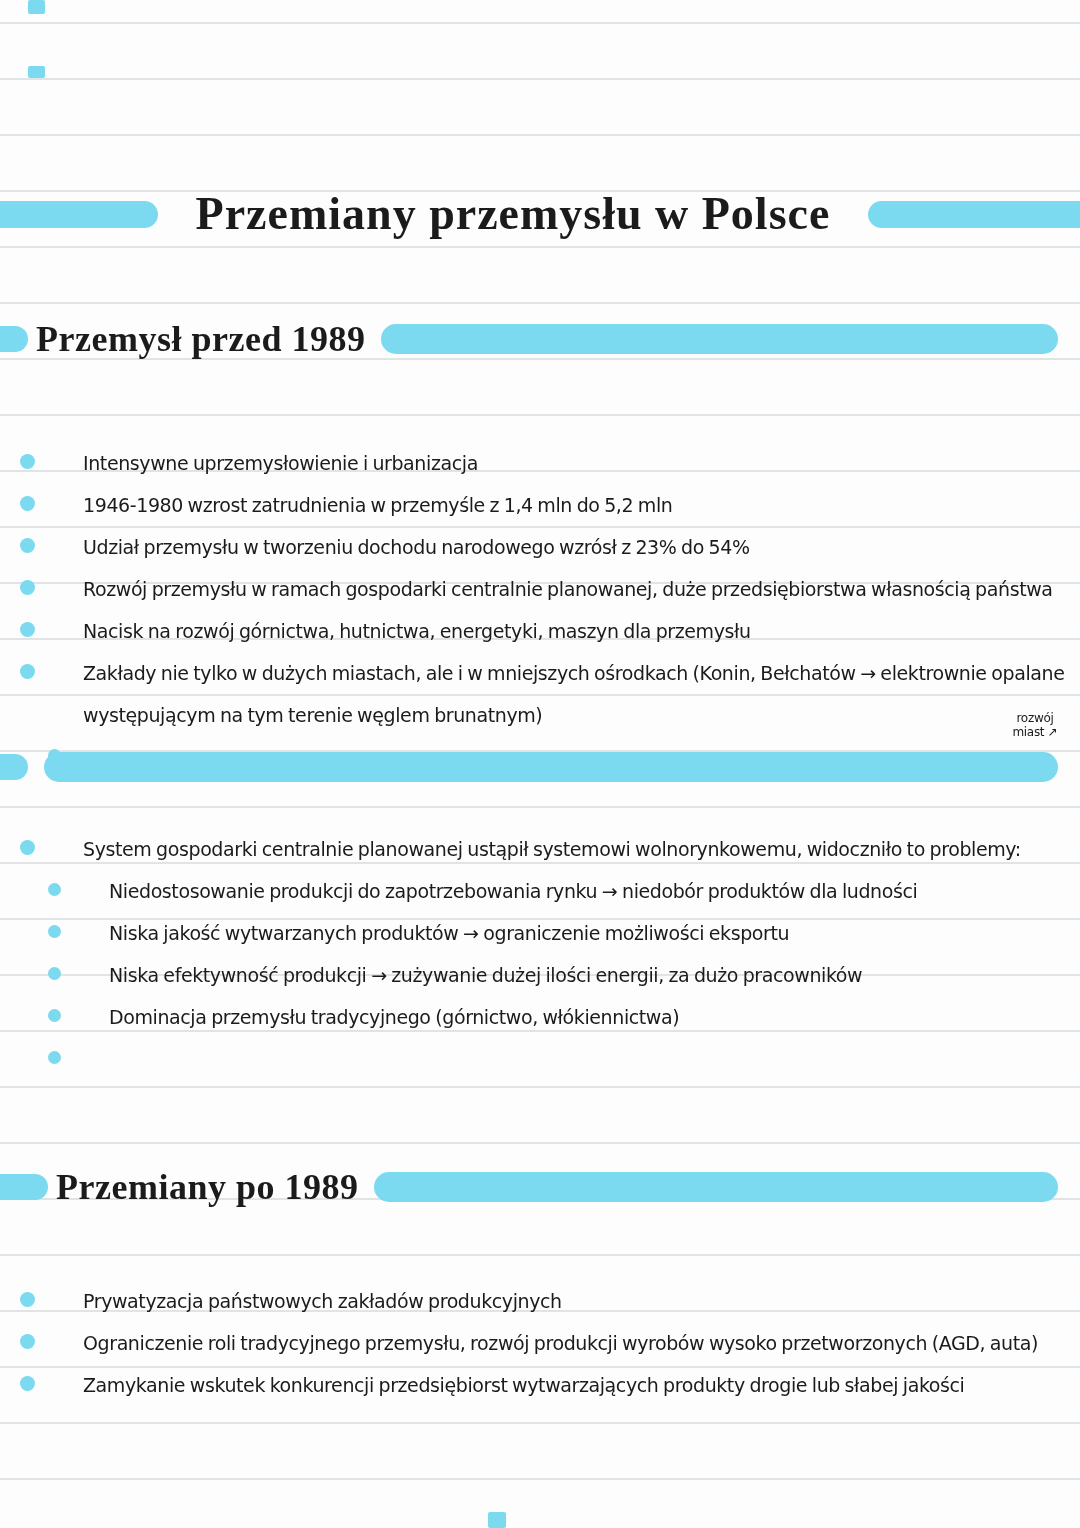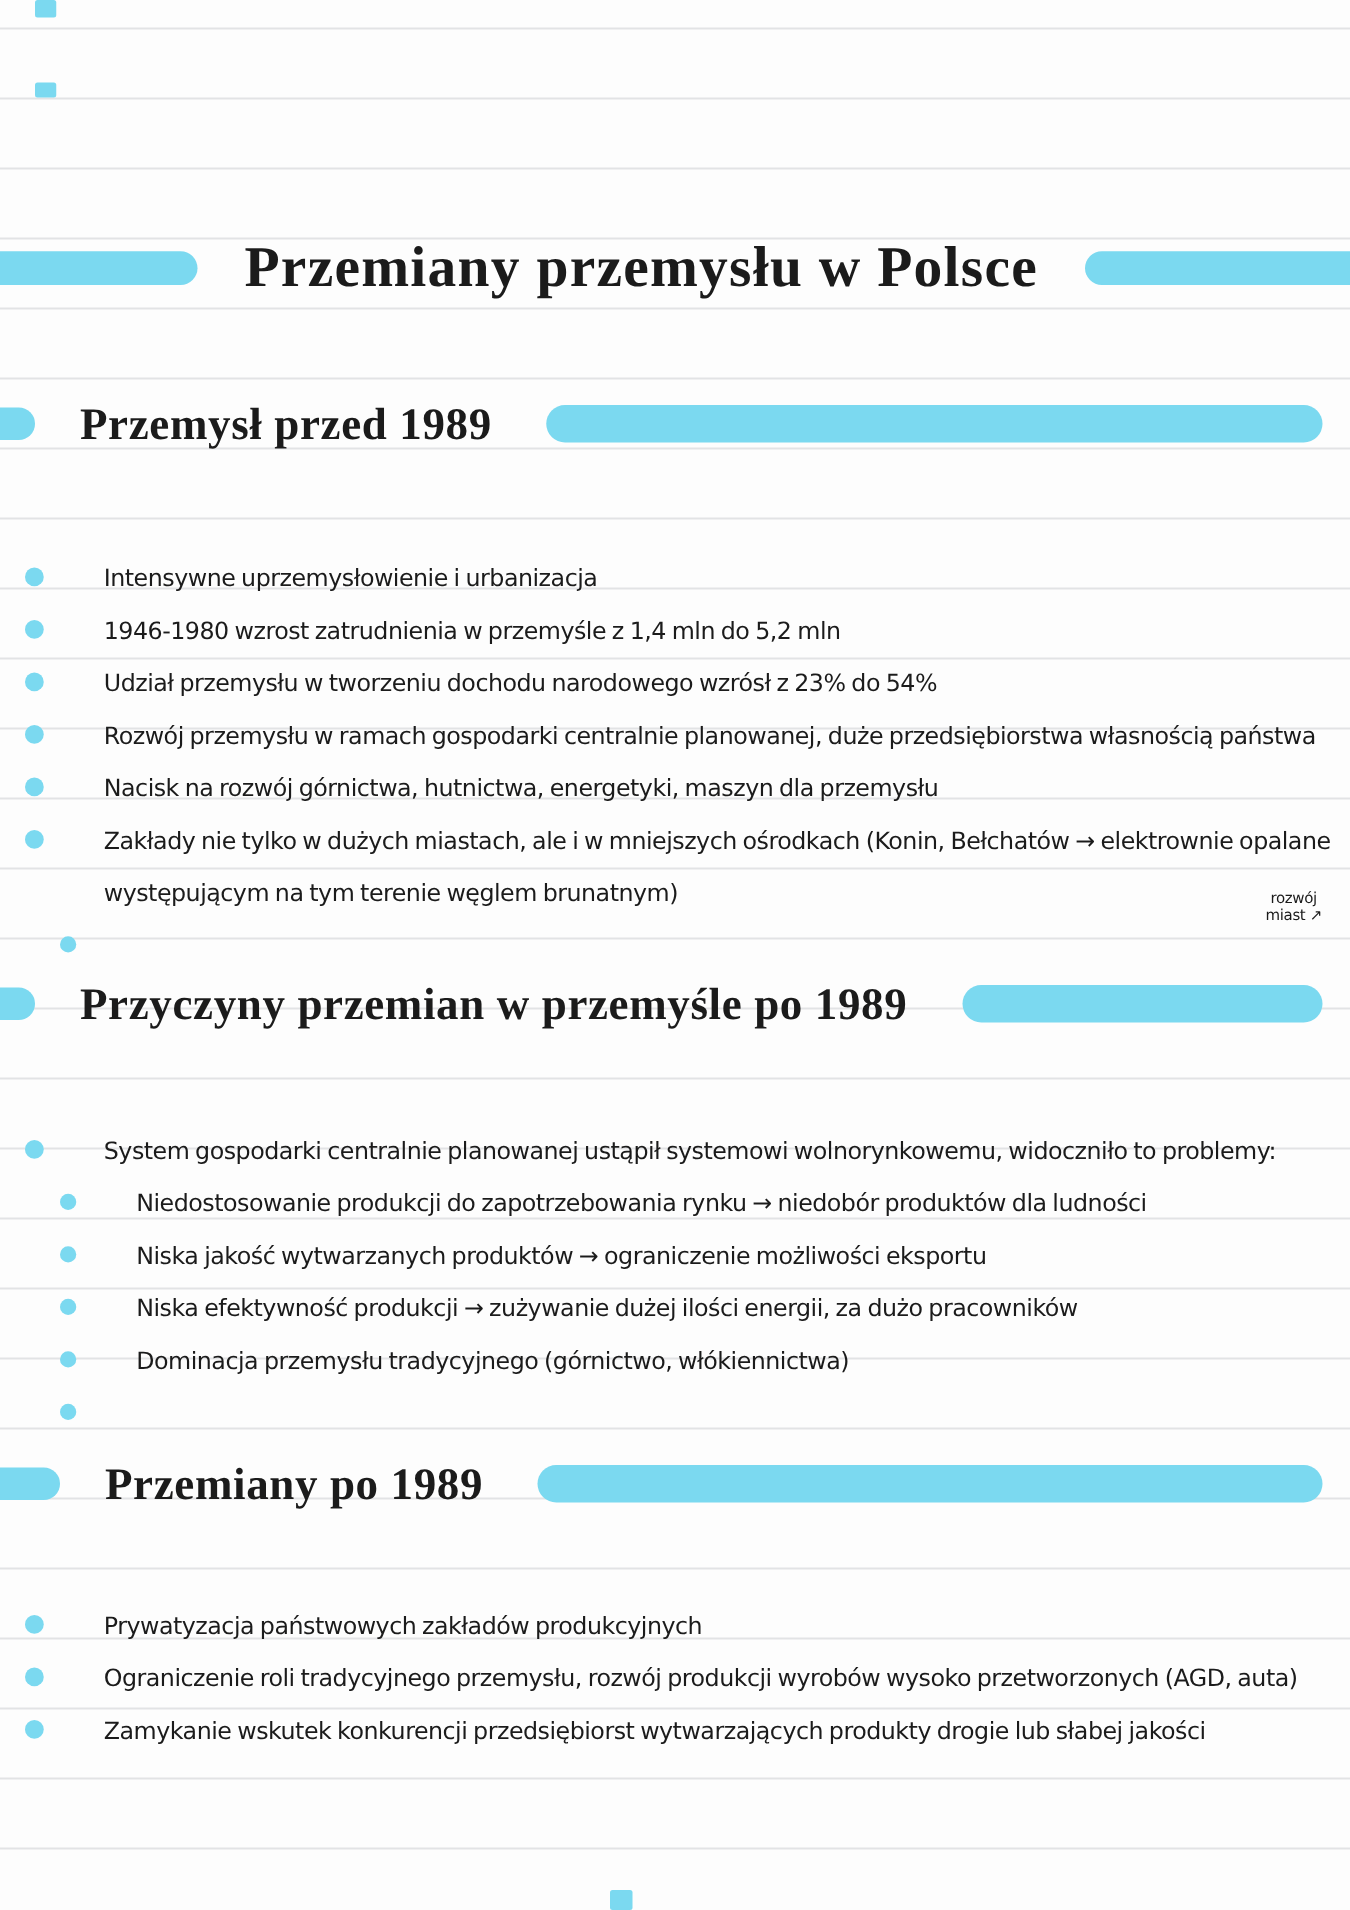--- a/index.html
+++ b/index.html
@@ -31,21 +31,21 @@
     font-family:"Liberation Serif","DejaVu Serif",serif;
     font-size:46px;font-weight:600;letter-spacing:1px;line-height:1.1;
     white-space:nowrap;
   }
 
   
   .section{position:absolute;left:0;right:0;}
   .sec0{top:288px;}
   .sec1{top:752px;}
   .sec2{top:1136px;text-align:right;}
-  .head-row{display:flex;align-items:center;gap:28px;}
+  .head-row{display:flex;align-items:center;}
   .blob{background:var(--accent);height:26px;border-radius:0 13px 13px 0;flex:none;}
   .sec0 .blob,.sec1 .blob{width:28px;}
   .sec2 .blob{width:48px;}
   .section-heading{
     font-family:"Liberation Serif","DejaVu Serif",serif;
     font-size:36px;font-weight:600;letter-spacing:0.5px;
     margin-left:8px;white-space:nowrap;
   }
   .hbar{flex:1;height:30px;border-radius:15px;background:var(--accent);margin-left:16px;margin-right:22px;min-width:40px;}
 
@@ -113,21 +113,20 @@
         <div class="brow i1">
           <span class="dot"></span>
           <span class="note">rozwój miast ↗</span>
         </div>
       </div>
   </div>
 
   <div class="section sec1">
     <div class="head-row">
       <span class="blob"></span>
-      <h2 class="section-heading">Przyczyny przemian w przemyśle po 1989</h2>
       <span class="hbar"></span>
     </div>
     <div class="bullets">
         <div class="brow">
           <span class="dot"></span>
           <span class="btext">System gospodarki centralnie planowanej ustąpił systemowi wolnorynkowemu, widoczniło to problemy:</span>
         </div>
         <div class="brow i1">
           <span class="dot"></span>
           <span class="btext">Niedostosowanie produkcji do zapotrzebowania rynku → niedobór produktów dla ludności</span>

